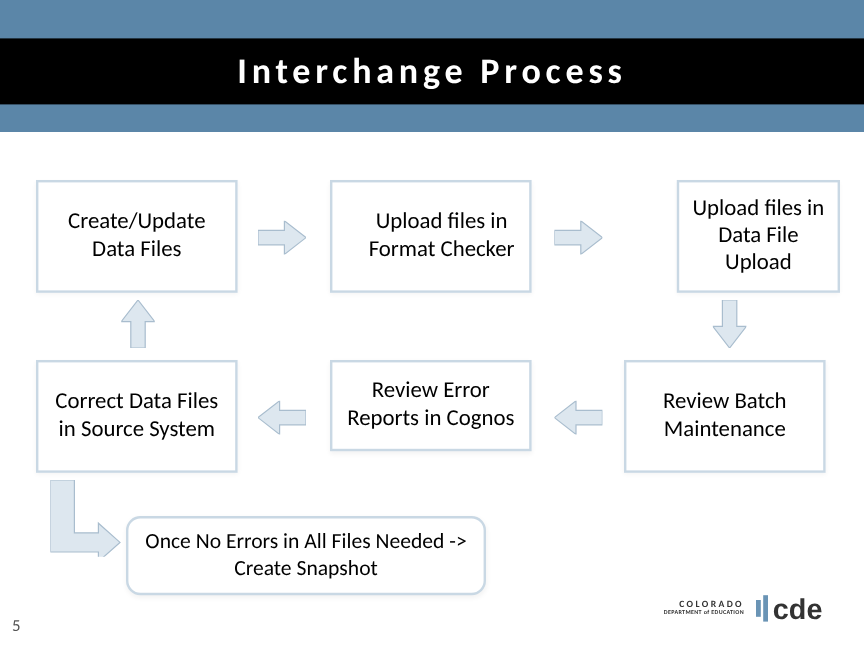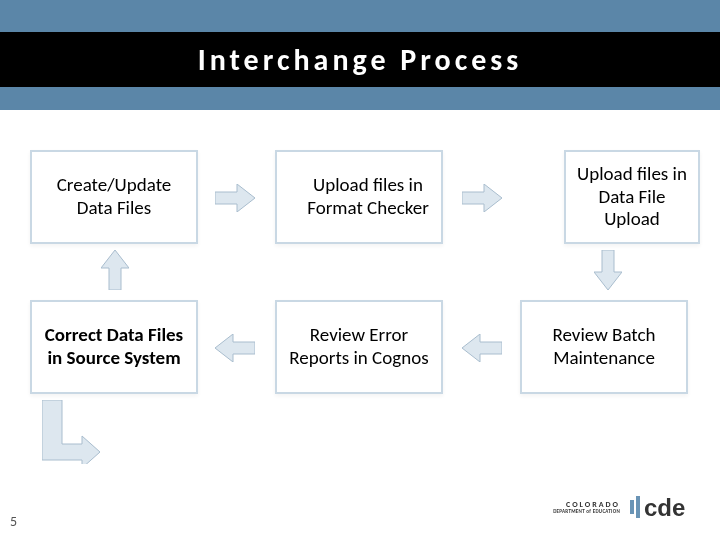--- a/index.html
+++ b/index.html
@@ -5,22 +5,22 @@
   * { box-sizing: border-box; margin: 0; padding: 0; }
   html, body { width: 720px; height: 540px; font-family: Calibri, Arial, sans-serif; background: #fff; overflow: hidden; }
   .slide { position: relative; width: 720px; height: 540px; }
   .title-band { position: absolute; top: 0; left: 0; width: 720px; height: 110px; background: #5b86a8; }
   .title-inner { position: absolute; top: 32px; left: 0; width: 720px; height: 55px; background: #000; display: flex; align-items: center; justify-content: center; }
   .title-inner h1 { color: #fff; font-weight: 700; letter-spacing: 4px; font-size: 30px; }
   .box { position: absolute; background: #fff; border: 2px solid #c9d8e4; border-radius: 0; display: flex; align-items: center; justify-content: center; text-align: center; font-size: 19px; line-height: 1.2; color: #000; padding: 6px 10px; box-shadow: 0 2px 4px rgba(0,0,0,0.05); }
   .box-r1c1 { left: 30px;  top: 150px; width: 168px; height: 94px; }
   .box-r1c2 { left: 275px; top: 150px; width: 168px; height: 94px; padding-left: 28px; }
   .box-r1c3 { left: 520px; top: 150px; width: 136px; height: 94px; margin-left: 44px; }
-  .box-r2c1 { left: 30px;  top: 300px; width: 168px; height: 94px; font-weight: bold; }
-  .box-r2c2 { left: 275px; top: 300px; width: 168px; height: 94px; }
+  .box-r2c1 { left: 30px;  top: 300px; width: 168px; height: 94px; }
+  .box-r2c2 { left: 275px; top: 300px; width: 168px; height: 76px; }
   .box-r2c3 { left: 520px; top: 300px; width: 168px; height: 94px; }
   .box-final { left: 105px; top: 430px; width: 300px; height: 66px; font-size: 18px; border-radius: 12px; }
   .arrow { position: absolute; }
   .arrow svg { display: block; }
   .ar-r1-12 { left: 215px; top: 184px; width: 40px; height: 28px; }
   .ar-r1-23 { left: 462px; top: 184px; width: 40px; height: 28px; }
   .ar-c3-down { left: 594px; top: 250px; width: 28px; height: 40px; }
   .ar-r2-32 { left: 462px; top: 334px; width: 40px; height: 28px; }
   .ar-r2-21 { left: 215px; top: 334px; width: 40px; height: 28px; }
   .ar-c1-up  { left: 101px; top: 250px; width: 28px; height: 40px; }
@@ -53,20 +53,23 @@
       <span>Upload files in Data File Upload</span>
     </div>
   <div class="box box-r2c1">
       <span>Correct Data Files in Source System</span>
     </div>
   <div class="box box-r2c2">
       <span>Review Error Reports in Cognos</span>
     </div>
   <div class="box box-r2c3">
       <span>Review Batch Maintenance</span>
+    </div>
+  <div class="box box-final">
+      <span>Once No Errors in All Files Needed -&gt; Create Snapshot</span>
     </div>
 
   <div class="arrow ar-r1-12">
     <svg width="40" height="28">
         <polygon points="0,8 22,8 22,0 40,14 22,28 22,20 0,20" fill="#dde7ef" stroke="#a9bdce" stroke-width="1"></polygon>
       </svg>
   </div>
   <div class="arrow ar-r1-23">
     <svg width="40" height="28">
         <polygon points="0,8 22,8 22,0 40,14 22,28 22,20 0,20" fill="#dde7ef" stroke="#a9bdce" stroke-width="1"></polygon>

